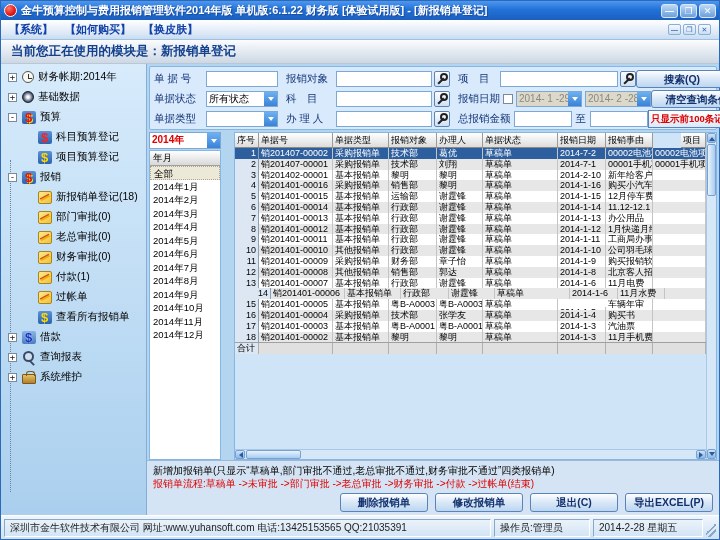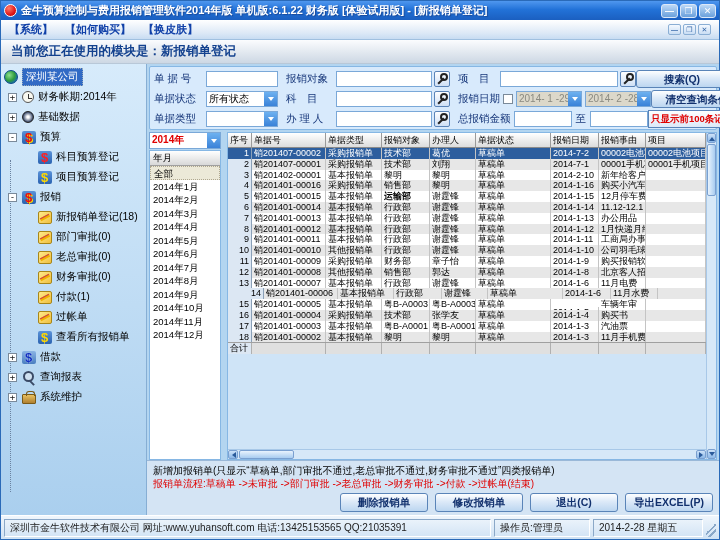--- a/index.html
+++ b/index.html
@@ -74,21 +74,21 @@
   .tool-btn::before { content:""; position:absolute; width:8px; height:2px; background:#222; transform:rotate(-45deg); left:2px; top:8px; }
   .tool-btn::after { content:""; position:absolute; width:4px; height:4px; border:2px solid #222; border-radius:50%; right:1px; top:1px; }
   .checkbox { width:10px; height:10px; border:1px solid #7a8a9a; background:#fff; flex:none; margin:0 3px; }
   .btn { border:1px solid #5a84b8; border-radius:3px; background:linear-gradient(#fdfeff,#dce9f8 45%,#bcd6f0); color:#12316e; font-weight:bold; font-size:10.5px; text-align:center; }
   .qbtn { width:92px; height:18px; line-height:16px; flex:none; margin-left:auto; }
   .limit-combo .val { color:#e00000; font-weight:bold; font-size:9.5px; }
   .limit-combo { background:linear-gradient(#fdfeff,#dce9f8); border:1px solid #5a84b8; }
 
   
   .content-row { flex:1; display:flex; min-height:0; margin-top:2px; }
-  .month-panel { width:72px; flex:none; display:flex; flex-direction:column; margin-right:6px;justify-content:center; }
+  .month-panel { width:72px; flex:none; display:flex; flex-direction:column; margin-right:13px;justify-content:center; }
   .year-combo { height:17px; margin-bottom:1px; }
   .year-combo .val { color:#e00000; font-weight:bold; }
   .month-list { flex:1; background:#fff; border:1px solid #86b7e4; overflow:hidden; display:flex; flex-direction:column; }
   .month-header { height:15px; background:linear-gradient(#ffffff,#d8d8d8); border-bottom:1px solid #a0a0a0; font-size:9.5px; padding:1px 3px; color:#000; flex:none; }
   .month-item { height:13.5px; font-size:9.5px; padding:0 3px; line-height:13.5px; white-space:nowrap; }
   .month-item.selected { background:#ece9d8; border:1px dotted #b0a890; }
 
   
   .grid { flex:1; border:1px solid #86b7e4; background:#cfe4f7; display:flex; min-width:0; }
   .grid-main { flex:1; display:flex; flex-direction:column; min-width:0; }
@@ -158,24 +158,20 @@
   </div>
 
   <div class="banner">
     <span class="txt">当前您正在使用的模块是：新报销单登记</span>
   </div>
 
   <div class="main">
 
     <div class="sidebar">
       <div class="trunk"></div>
-      <div class="company-row">
-        <span class="icon globe-icon"></span>
-        <span class="company-label">深圳某公司</span>
-      </div>
       <div id="tree">
           <div class="tree-row lvl1">
             <span class="expand-box">+</span>
             <span class="icon clock-icon"></span>
             <span>财务帐期:2014年</span>
           </div>
           <div class="tree-row lvl1">
             <span class="expand-box">+</span>
             <span class="icon gauge-icon"></span>
             <span>基础数据</span>
@@ -330,21 +326,21 @@
             <div class="grid-cols">
               <div class="thead" id="grid-head">
                   <span class="th" style="width: 24px;">序号</span>
                   <span class="th" style="width: 74px;">单据号</span>
                   <span class="th" style="width: 56px;">单据类型</span>
                   <span class="th" style="width: 48px;">报销对象</span>
                   <span class="th" style="width: 46px;">办理人</span>
                   <span class="th" style="width: 75px;">单据状态</span>
                   <span class="th" style="width: 48px;">报销日期</span>
                   <span class="th" style="width: 47px;">报销事由</span>
-                  <span class="th" style="flex: 1 1 0%;">项目</span>
+                  <span class="th" style="flex: 1 1 0%; margin-left: 28px;">项目</span>
                 </div>
               <div id="grid-body">
                   <div class="tr even selected">
                     <span class="td gutter" style="width: 24px;">1</span>
                     <span class="td" style="width: 74px;">销201407-00002</span>
                     <span class="td" style="width: 56px;">采购报销单</span>
                     <span class="td" style="width: 48px;">技术部</span>
                     <span class="td" style="width: 46px;">葛优</span>
                     <span class="td" style="width: 75px;">草稿单</span>
                     <span class="td" style="width: 48px;">2014-7-2</span>
@@ -381,21 +377,21 @@
                     <span class="td" style="width: 46px;">黎明</span>
                     <span class="td" style="width: 75px;">草稿单</span>
                     <span class="td" style="width: 48px;">2014-1-16</span>
                     <span class="td" style="width: 47px;">购买小汽车</span>
                     <span class="td" style="flex: 1 1 0%;"></span>
                   </div>
                   <div class="tr even">
                     <span class="td gutter" style="width: 24px;">5</span>
                     <span class="td" style="width: 74px;">销201401-00015</span>
                     <span class="td" style="width: 56px;">基本报销单</span>
-                    <span class="td" style="width: 48px; font-weight: bold;">运输部</span>
+                    <span class="td" style="width: 48px;">运输部</span>
                     <span class="td" style="width: 46px;">谢霆锋</span>
                     <span class="td" style="width: 75px;">草稿单</span>
                     <span class="td" style="width: 48px;">2014-1-15</span>
                     <span class="td" style="width: 47px; text-align: right;">12月停车费</span>
                     <span class="td" style="flex: 1 1 0%;"></span>
                   </div>
                   <div class="tr odd">
                     <span class="td gutter" style="width: 24px;">6</span>
                     <span class="td" style="width: 74px;">销201401-00014</span>
                     <span class="td" style="width: 56px;">基本报销单</span>

